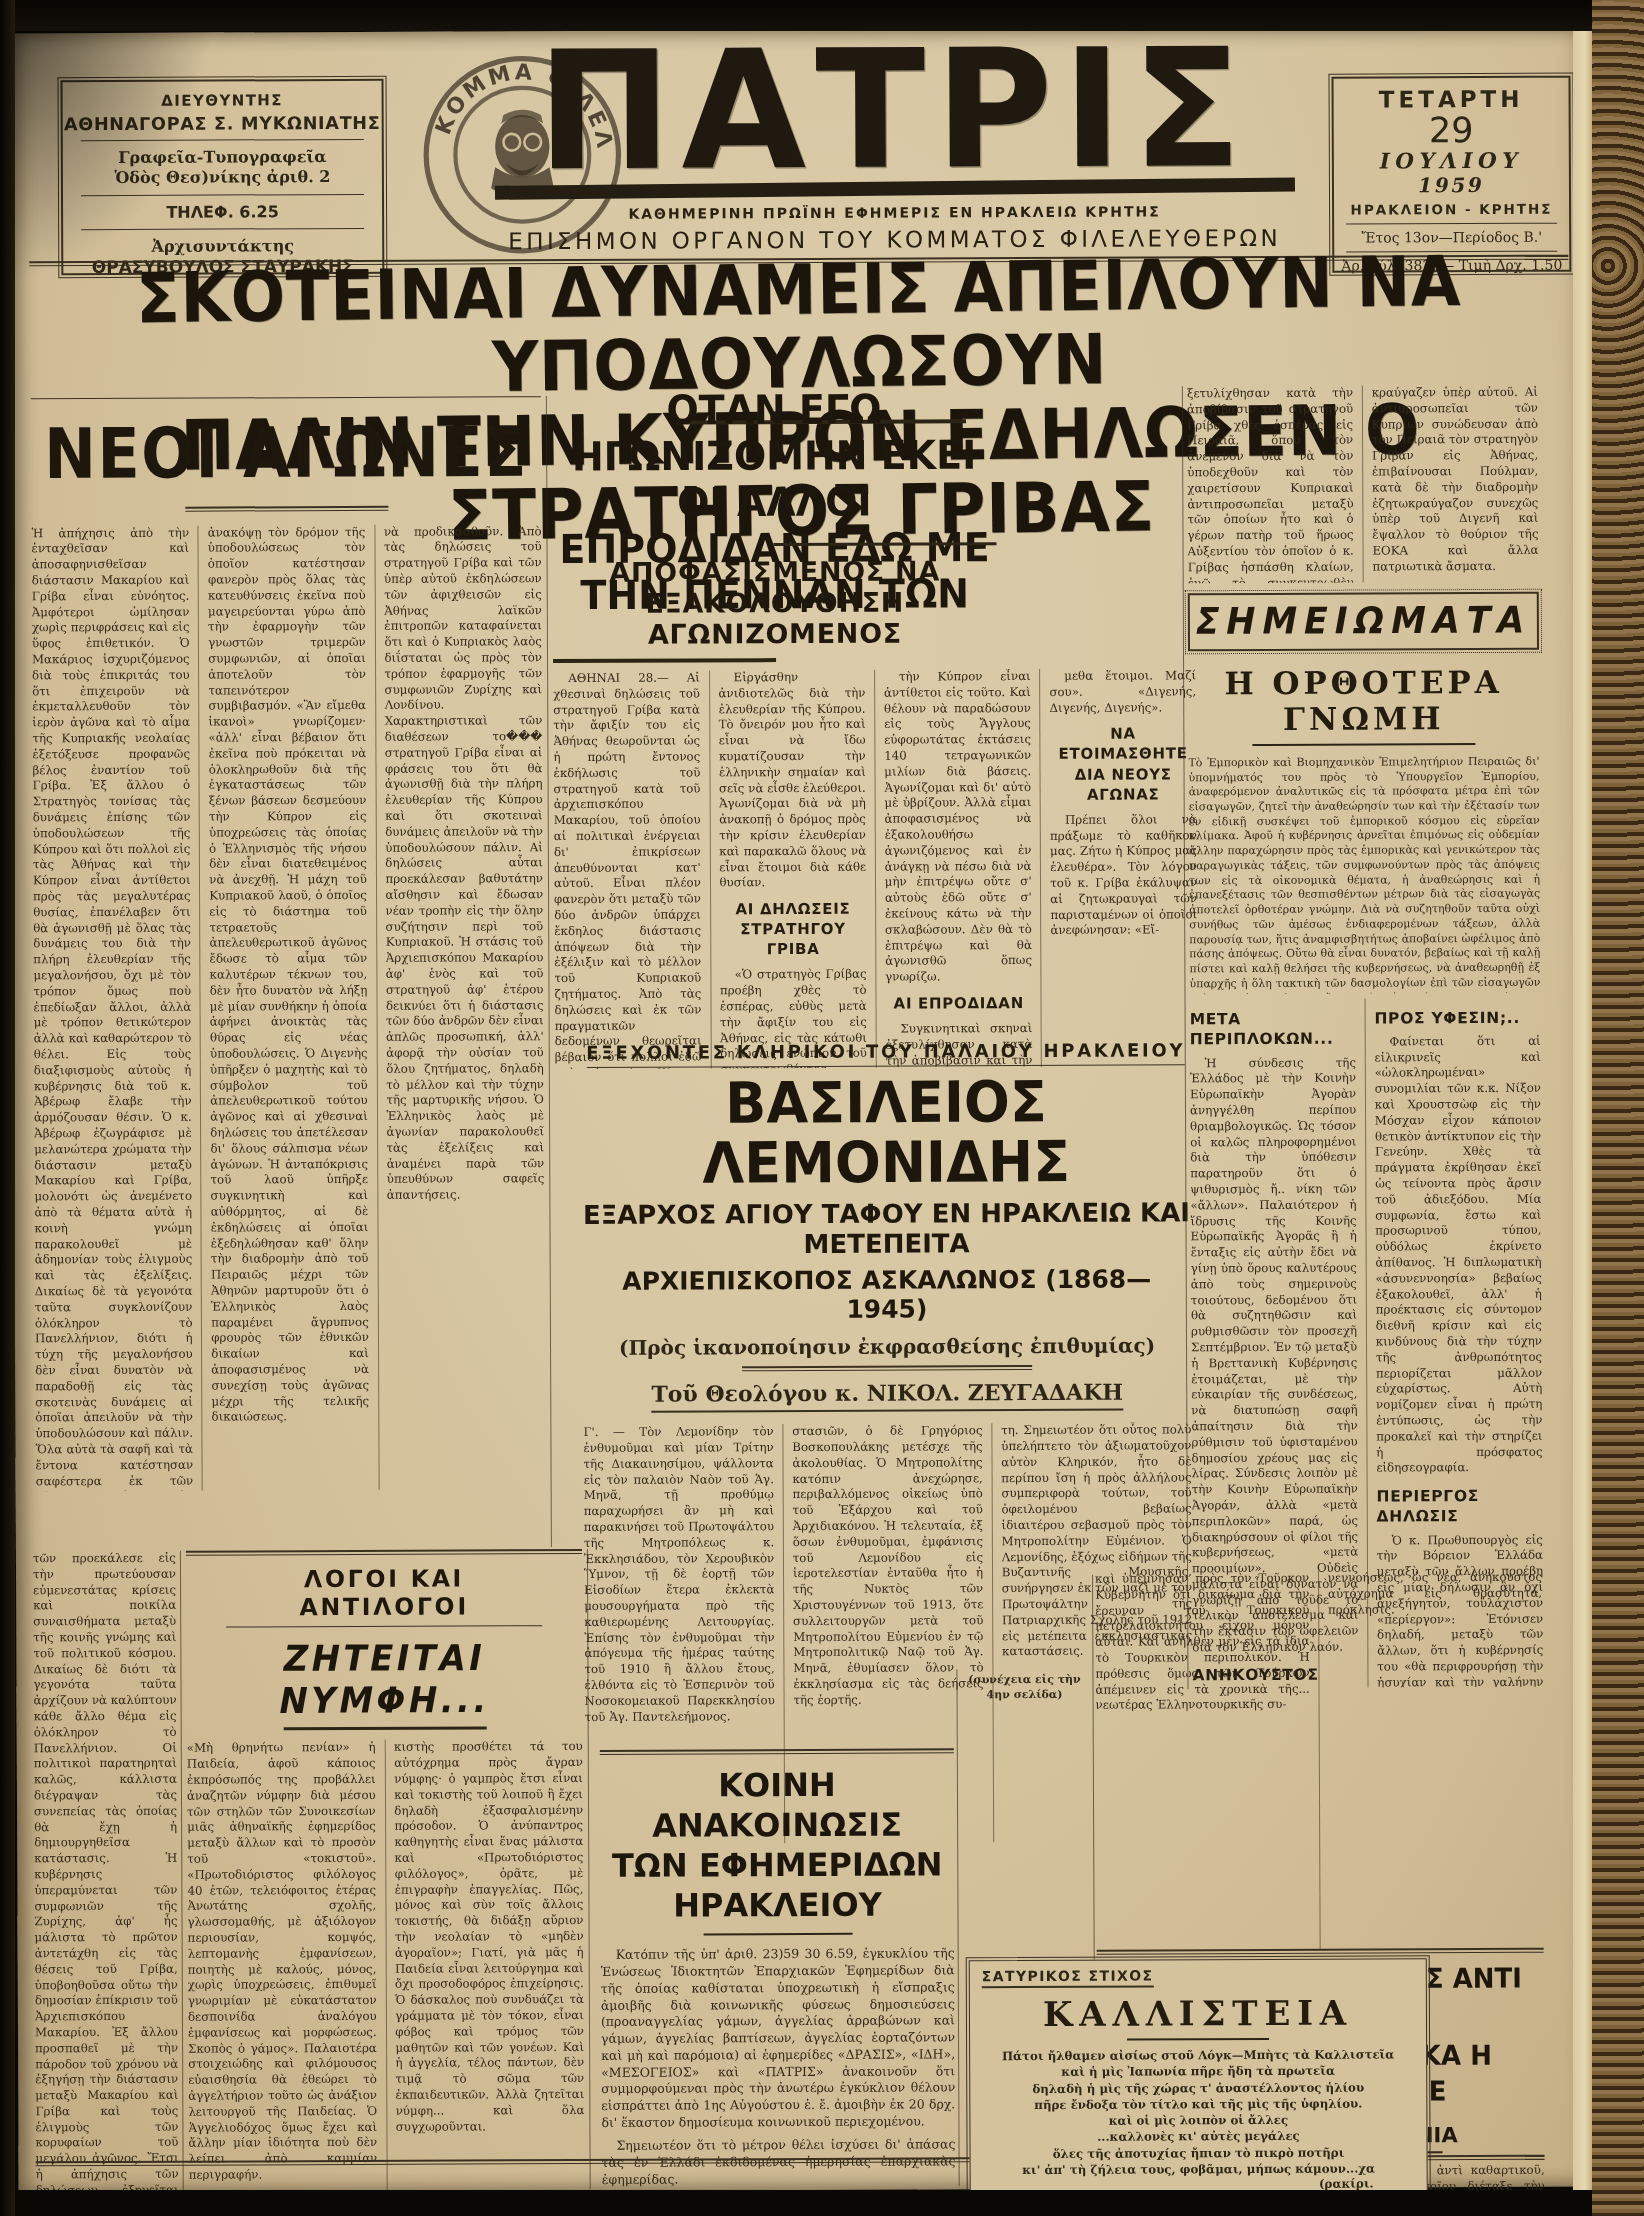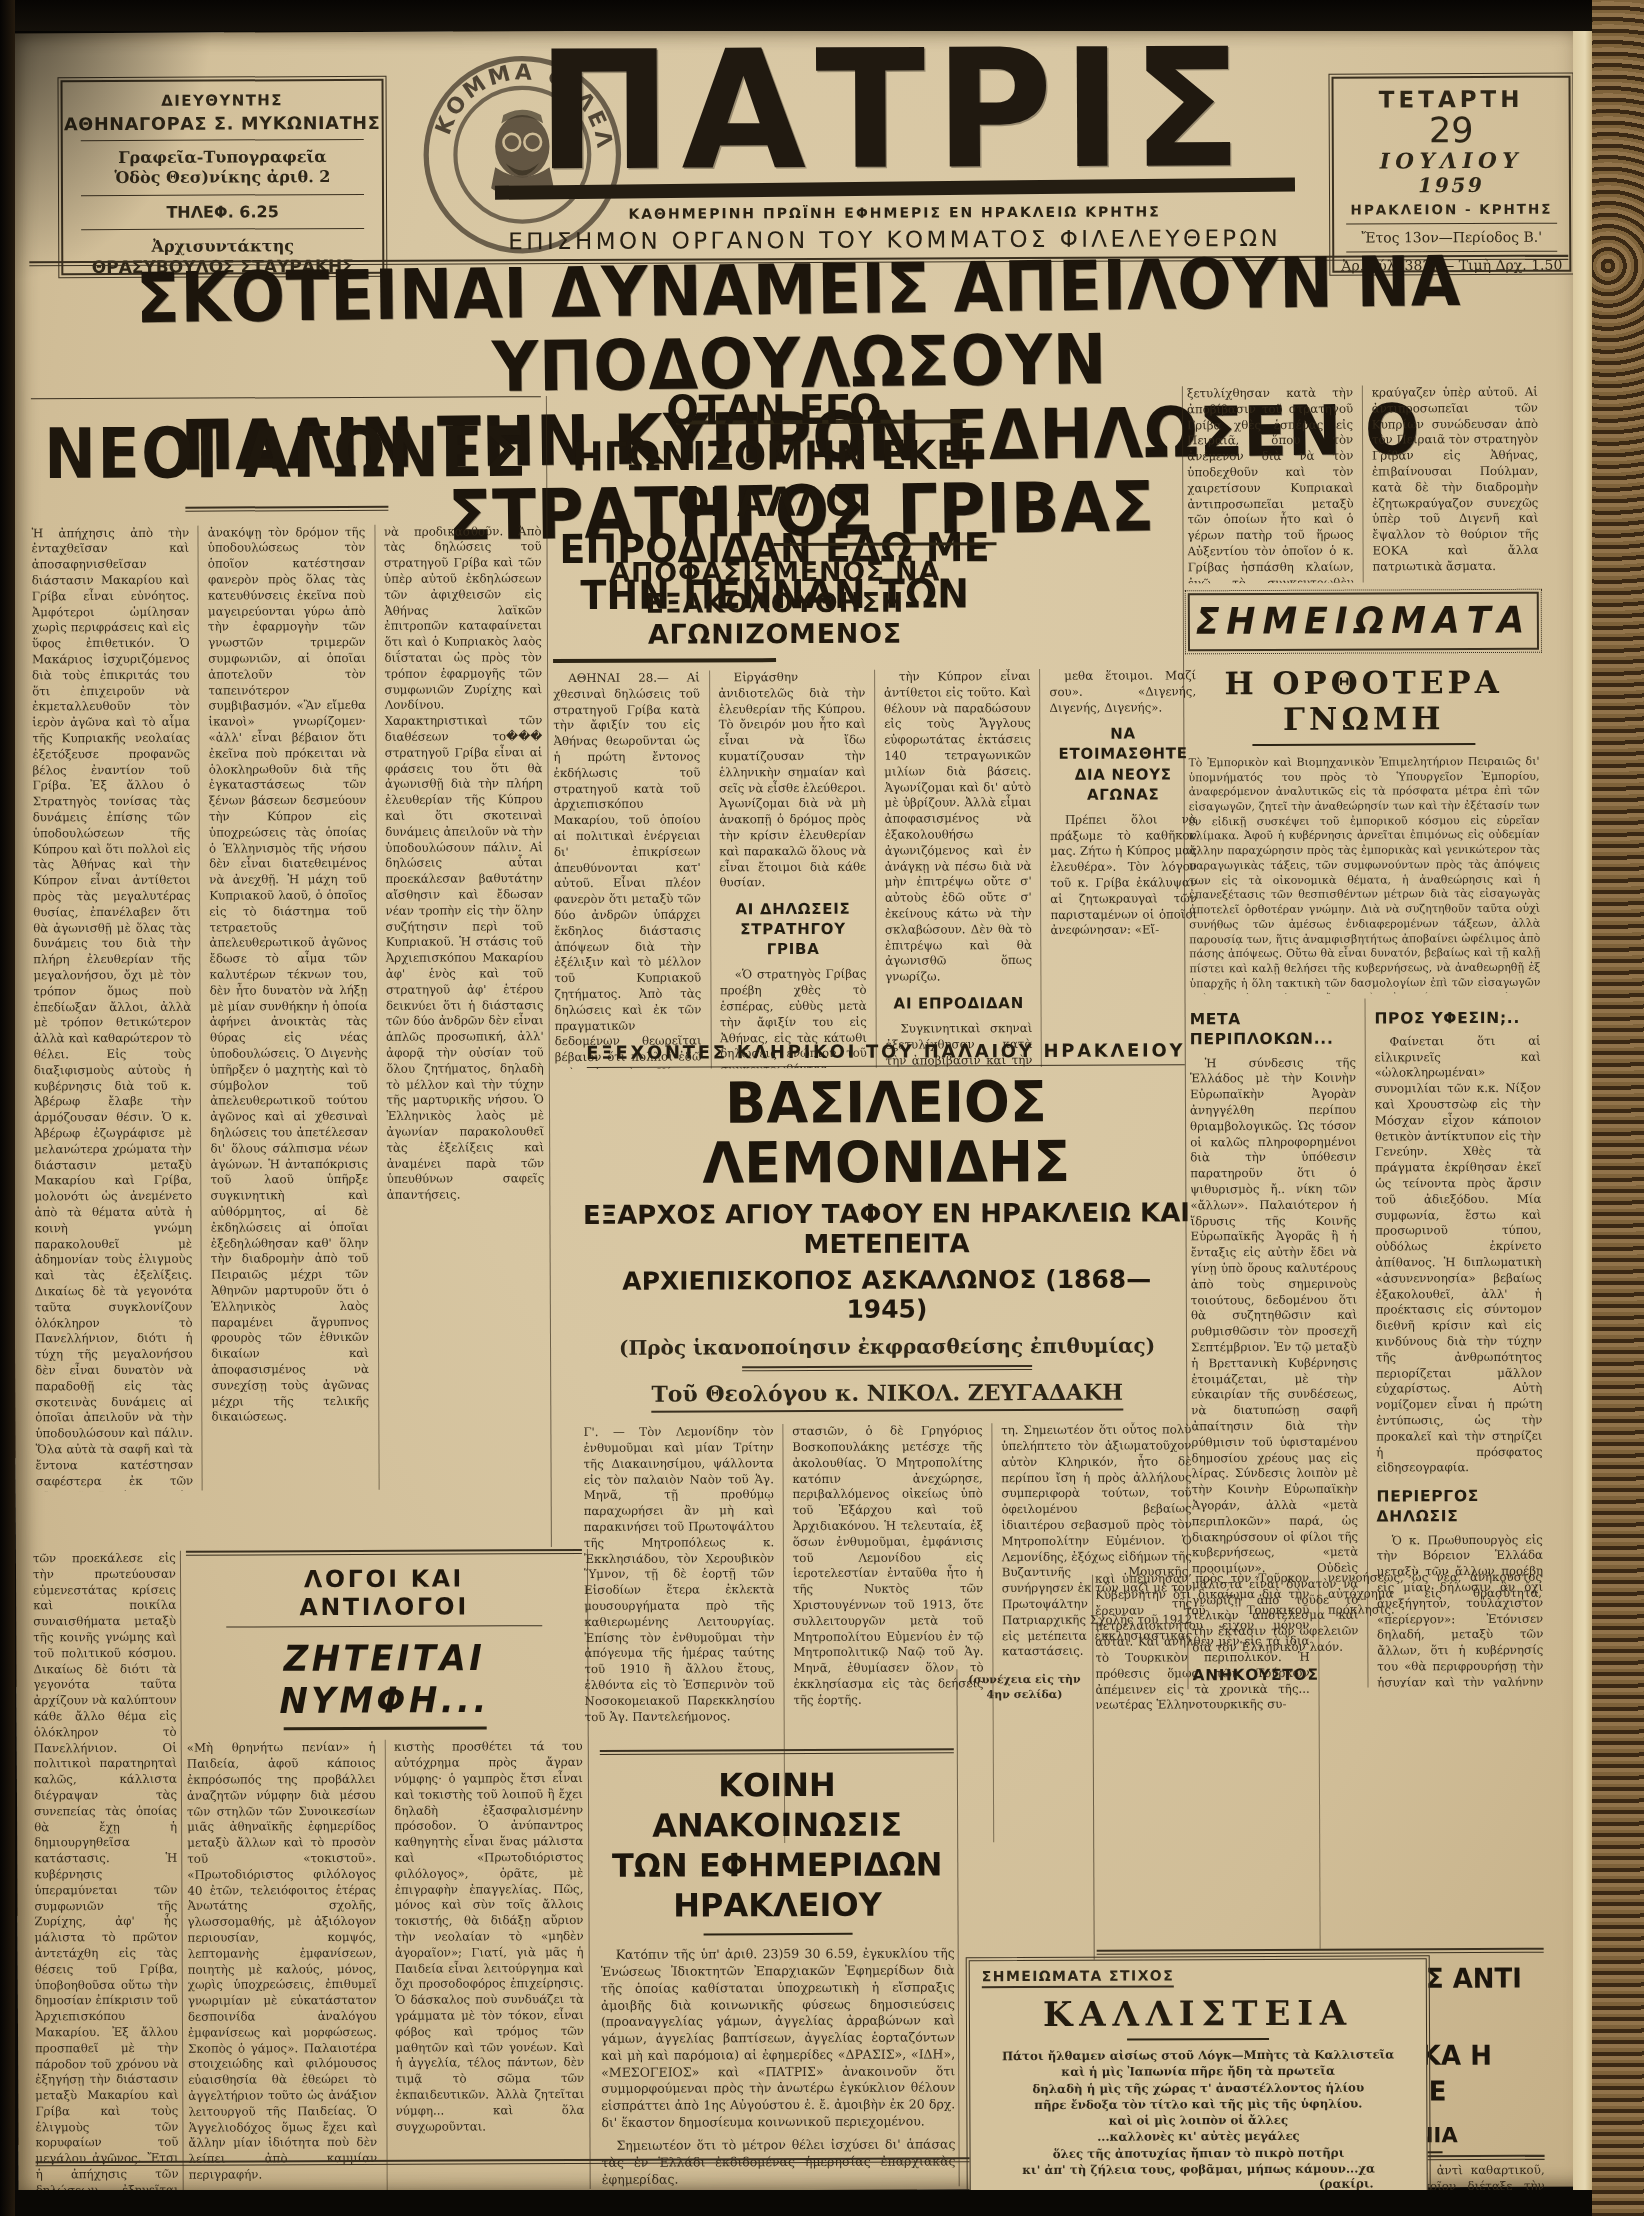--- a/index.html
+++ b/index.html
@@ -337,21 +337,21 @@
     <div class="r"></div>
     <span class="sub">ΜΙΑ ΔΙΚΗ ΕΙΣ ΤΑ ΧΑΝΙΑ</span>
     <div class="subr"></div>
     <div class="cols" style="height:378px">
       <div class="col bt">ΧΑΝΙΑ 28 — Χθὲς ἐξεδικάσθη ἐνώπιον τοῦ Πλημμελειοδικείου Χανίων ἡ ὑπόθεσις τοῦ κοινοτικοῦ ἰατροῦ Παλαιοχώρας Νικολάου Φουντουλάκη ἐτῶν 38, ὁ ὁποῖος ἐχορήγησεν εἰς τὴν Μαρίαν σύζυγον Νικολάου Κοντορίνη τὸ γένος Φραγκάκη ἐτῶν 30, μη-</div>
       <div class="col bt">τέρα 6 τέκνων, ἀντὶ καθαρτικοῦ, σλόανς, τὸ ὁποῖον διέταξε τὴν καθαρίστριαν νὰ χορηγήσῃ εἰς τὴν ἀσθενῆ, ἐκ τοῦ ὁποίου δηλητηριασθεῖσα ἀπεβίωσε. Ὁ κατηγορούμενος κατεδικάσθη εἰς ποινὴν ὀκταμήνου φυλακίσεως καὶ πρόστιμον 6 000 μεταλ. δραχ. διὰ ψυχικὴν ὀδύνην τῆς οἰκογενείας τῆς θανούσης. Ὁ καταδικασθεὶς ἤσκησεν ἔφεσιν.</div>
     </div>
   </section>
 
   <section class="kall">
-    <span class="kick">ΣΗΜΕΙΩΜΑΤΑ ΣΤΙΧΟΣ</span>
+    <span class="kick">ΣΑΤΥΡΙΚΟΣ ΣΤΙΧΟΣ</span>
     <div class="t">ΚΑΛΛΙΣΤΕΙΑ</div>
     <div class="r"></div>
     <div class="v">Πάτοι ἤλθαμεν αἰσίως στοῦ Λόγκ—Μπὴτς τὰ Καλλιστεῖα</div>
     <div class="v">καὶ ἡ μὶς Ἰαπωνία πῆρε ἤδη τὰ πρωτεῖα</div>
     <div class="v">δηλαδὴ ἡ μὶς τῆς χώρας τ' ἀναστέλλοντος ἡλίου</div>
     <div class="v">πῆρε ἔνδοξα τὸν τίτλο καὶ τῆς μὶς τῆς ὑφηλίου.</div>
     <div class="v">καὶ οἱ μὶς λοιπὸν οἱ ἄλλες</div>
     <div class="v">...καλλονὲς κι' αὐτὲς μεγάλες</div>
     <div class="v">ὅλες τῆς ἀποτυχίας ἤπιαν τὸ πικρὸ ποτῆρι</div>
     <div class="v">κι' ἀπ' τὴ ζήλεια τους, φοβᾶμαι, μήπως κάμουν...χα</div>

